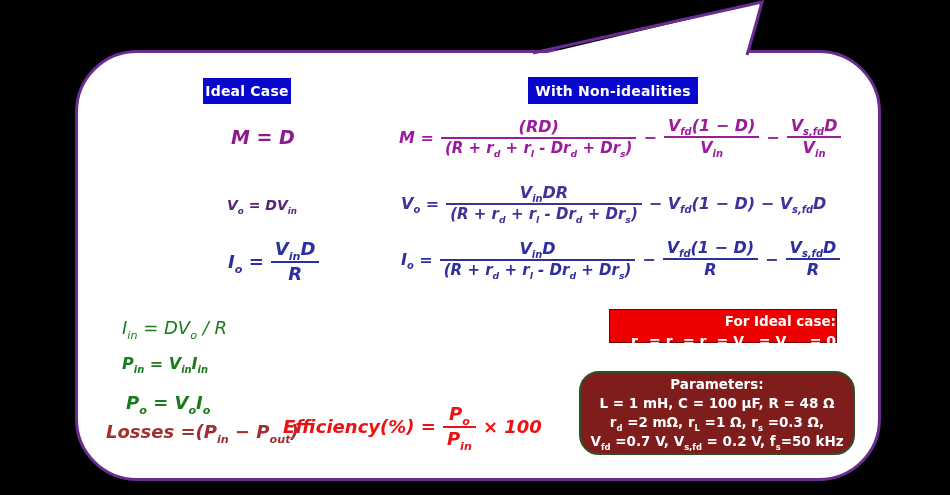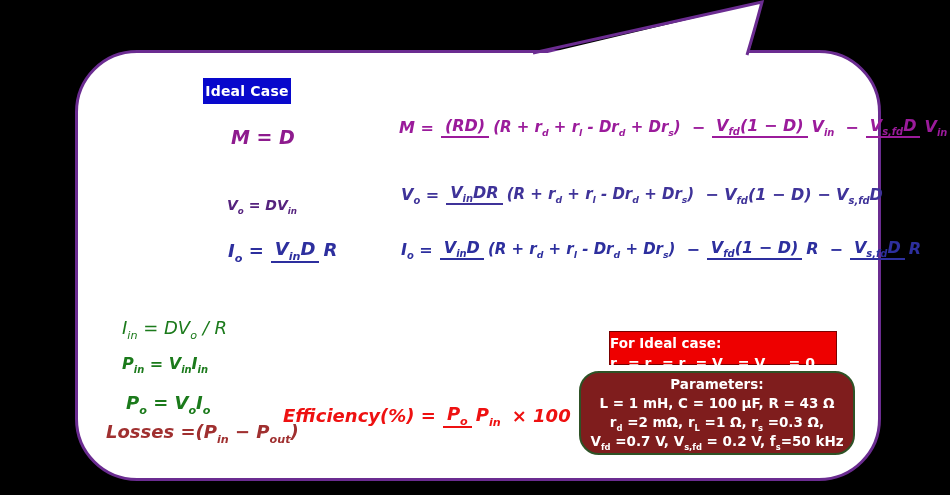--- a/index.html
+++ b/index.html
@@ -17,43 +17,43 @@
     position:absolute;z-index:4;background:#0808CC;color:#fff;
     font-weight:bold;font-size:14px;display:flex;align-items:center;justify-content:center;
     letter-spacing:0.2px;
   }
   .hdr-ideal{left:203px;top:78px;width:88px;height:26px;}
   .hdr-nonideal{left:528px;top:77px;width:170px;height:27px;}
 
   .eq{position:absolute;z-index:4;font-style:italic;white-space:nowrap;}
   .eq.row{display:flex;align-items:center;gap:7px;}
   sub{font-size:62%;line-height:0;}
-  .frac{display:inline-flex;flex-direction:row;align-items:center;line-height:1.25;}
+  .frac{display:inline-flex;flex-direction:column;align-items:center;line-height:1.25;}
   .frac .num{align-self:stretch;text-align:center;border-bottom:2px solid currentColor;padding:0 4px;}
   .frac .den{text-align:center;padding:0 4px;}
 
   .m-left   {left:231px;top:126px;font-size:19px;color:#8E1B8E;font-weight:bold;}
   .vo-left  {left:227px;top:197px;font-size:14px;color:#55237E;font-weight:bold;}
   .io-left  {left:228px;top:238px;font-size:18px;color:#2D2F9E;font-weight:bold;}
 
   .m-right  {left:399px;top:116px;font-size:16px;color:#9B1B9B;font-weight:bold;}
   .vo-right {left:401px;top:183px;font-size:16px;color:#3F3399;font-weight:bold;}
   .io-right {left:401px;top:238px;font-size:16px;color:#2D2F9E;font-weight:bold;}
   .den-long{font-size:15px;}
 
   .iin-eq {left:122px;top:317px;font-size:18px;color:#1B7A1B;font-weight:normal;}
   .pin-eq {left:122px;top:354px;font-size:16px;color:#1B7A1B;font-weight:bold;}
   .po-eq  {left:126px;top:392px;font-size:18px;color:#1B7A1B;font-weight:bold;}
   .losses-eq{left:106px;top:421px;font-size:18px;color:#A03030;font-weight:bold;}
   .eff-eq {left:283px;top:403px;font-size:18px;color:#EE1111;font-weight:bold;}
 
   .note-red{
-    position:absolute;z-index:4;left:609px;top:331px;width:228px;height:34px;
+    position:absolute;z-index:4;left:609px;top:309px;width:228px;height:34px;
     background:#EE0000;border:1px solid #7A0000;box-sizing:border-box;color:#fff;
-    text-align:left;font-weight:bold;font-size:13.5px;line-height:20px;padding-top:1px;
+    text-align:right;font-weight:bold;font-size:13.5px;line-height:20px;padding-top:1px;
   }
   .note-red .body{font-size:14px;}
   .param-box{
     position:absolute;z-index:4;left:579px;top:371px;width:276px;height:84px;
     background:#7f1d1d;border:2px solid #2E5226;border-radius:20px;box-sizing:border-box;
     color:#fff;text-align:center;font-weight:bold;font-size:13.5px;line-height:19px;padding-top:2px;
   }
 </style>
 </head>
 <body>
@@ -62,20 +62,23 @@
 
   <div class="bubble"></div>
 
   <svg class="tail-svg" viewBox="0 0 950 62" xmlns="http://www.w3.org/2000/svg">
     <path d="M535,56 L762,2 L748,56 Z" fill="#ffffff" stroke="none"></path>
     <path d="M533,53 L762,2 Q754,32 747,55" fill="none" stroke="#6B2C91" stroke-width="3"></path>
   </svg>
 
   <div class="hdr hdr-ideal">
     <span>Ideal Case</span>
+  </div>
+  <div class="hdr hdr-nonideal">
+    <span>With Non-idealities</span>
   </div>
 
   <div class="eq m-left">M = D</div>
 
   <div class="eq vo-left">V<sub>o</sub> = DV<sub>in</sub></div>
 
   <div class="eq row io-left">
     <span>I<sub>o</sub> =</span>
     <span class="frac">
       <span class="num">V<sub>in</sub>D</span>
@@ -142,18 +145,18 @@
     <span>× 100</span>
   </div>
 
   <div class="note-red">
     <div class="title">For Ideal case:</div>
     <div class="body">r<sub>d</sub> = r<sub>L</sub> = r<sub>s</sub> = V<sub>fd</sub> = V<sub>s,fd</sub> = 0</div>
   </div>
 
   <div class="param-box">
     <div>Parameters:</div>
-    <div>L = 1 mH, C = 100 μF, R = 43 Ω</div>
+    <div>L = 1 mH, C = 100 μF, R = 48 Ω</div>
     <div>r<sub>d</sub> =2 mΩ, r<sub>L</sub> =1 Ω, r<sub>s</sub> =0.3 Ω,</div>
     <div>V<sub>fd</sub> =0.7 V, V<sub>s,fd</sub> = 0.2 V, f<sub>s</sub>=50 kHz</div>
   </div>
 
 </div>
 
 </body></html>

